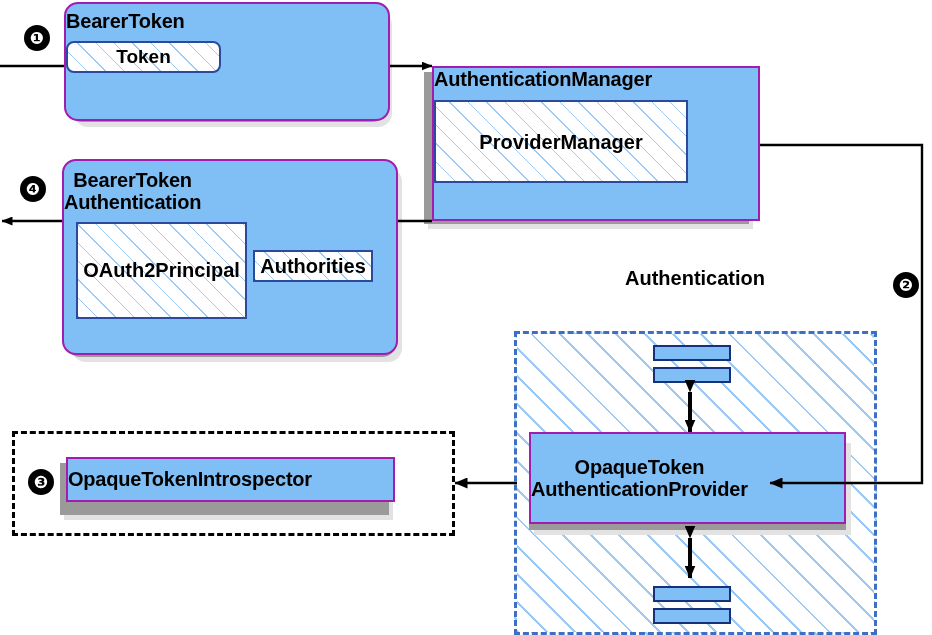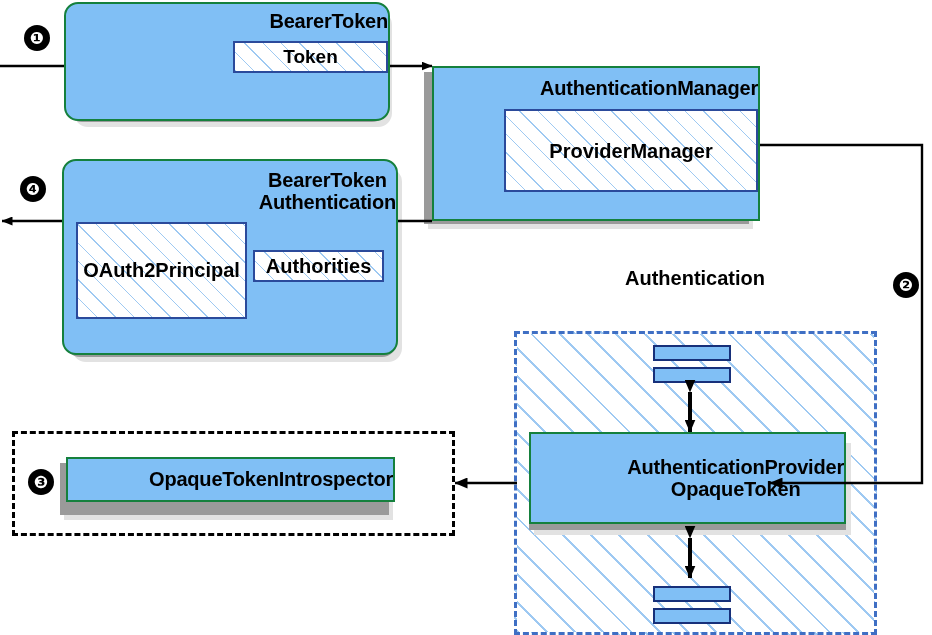--- a/index.html
+++ b/index.html
@@ -1,21 +1,21 @@
 <!DOCTYPE html>
 <html><head>
 <meta charset="utf-8">
 <style>
   html,body{margin:0;padding:0;background:#ffffff;}
   body{font-family:"Liberation Sans",sans-serif;}
   #canvas{position:relative;width:932px;height:635px;overflow:hidden;background:#fff;}
 
   
-  .node{position:absolute;box-sizing:border-box;background:#80BFF5;border:2px solid #15803d;
-        display:flex;flex-direction:column;align-items:flex-end;justify-content:flex-start;
+  .node{position:absolute;box-sizing:border-box;background:#80BFF5;border:2px solid #a21caf;
+        display:flex;flex-direction:column;align-items:flex-start;justify-content:flex-start;
         color:#000;font-weight:bold;text-align:center;z-index:5;}
   .node.rounded{border-radius:14px;}
   .shadow{position:absolute;background:#9a9a9a;z-index:3;}
   .shadow2{position:absolute;background:#e2e2e2;z-index:2;}
   .shadow.rounded,.shadow2.rounded{border-radius:14px;}
 
   .title{line-height:1.12;letter-spacing:-0.2px;}
 
   
   .hatch{position:relative;box-sizing:border-box;border:2px solid #2B4A9B;background-color:#ffffff;
@@ -90,68 +90,68 @@
 
   <div class="bar" style="left:653px;top:586px;width:78px;height:16px;"></div>
   <div class="bar" style="left:653px;top:608px;width:78px;height:16px;"></div>
 
   <div class="shadow2 rounded" style="left:74px;top:11px;width:318px;height:116px;"></div>
   <div class="shadow rounded" style="left:68px;top:6px;width:318px;height:116px;"></div>
   <div class="node rounded" style="left:64px;top:2px;width:326px;height:119px;padding-top:6px;">
     <div class="title" style="font-size:20px;">
       <div>BearerToken</div>
     </div>
-    <div class="hatch" style="width:155px;height:32px;margin-top:9px;font-size:19px;">
+    <div class="hatch" style="width:155px;height:32px;margin-top:9px;font-size:19px;border-radius:8px;">
       <span>Token</span>
     </div>
   </div>
 
   <div class="shadow2" style="left:428px;top:77px;width:325px;height:152px;"></div>
   <div class="shadow" style="left:424px;top:72px;width:325px;height:152px;"></div>
-  <div class="node" style="left:432px;top:66px;width:328px;height:155px;padding-top:9px;">
+  <div class="node" style="left:432px;top:66px;width:328px;height:155px;">
     <div class="title" style="font-size:20px;">
       <div>AuthenticationManager</div>
     </div>
     <div class="hatch" style="width:254px;height:83px;margin-top:10px;font-size:20px;">
       <span>ProviderManager</span>
     </div>
   </div>
 
   <div class="shadow2 rounded" style="left:72px;top:168px;width:330px;height:194px;"></div>
   <div class="shadow rounded" style="left:66px;top:163px;width:330px;height:194px;"></div>
   <div class="node rounded" style="left:62px;top:159px;width:336px;height:196px;padding-top:8px;">
     <div class="title" style="font-size:20px;">
       <div>BearerToken</div>
       <div>Authentication</div>
     </div>
     <div style="position:relative;width:100%;height:100px;margin-top:8px;">
       <div class="hatch" style="position:absolute;left:12px;top:0px;width:171px;height:97px;font-size:20px;flex-direction:row;">
         <div>OAuth2</div>
         <div>Principal</div>
       </div>
-      <div class="hatch" style="position:absolute;left:189px;top:28px;width:131px;height:32px;font-size:20px;">
+      <div class="hatch" style="position:absolute;left:189px;top:28px;width:120px;height:32px;font-size:20px;">
         <span>Authorities</span>
       </div>
     </div>
   </div>
 
   <div class="shadow2" style="left:64px;top:468px;width:329px;height:52px;"></div>
   <div class="shadow" style="left:60px;top:463px;width:329px;height:52px;"></div>
   <div class="node" style="left:66px;top:457px;width:329px;height:45px;justify-content:center;">
     <div class="title" style="font-size:20px;">
       <div>OpaqueTokenIntrospector</div>
     </div>
   </div>
 
   <div class="shadow2" style="left:534px;top:443px;width:317px;height:92px;"></div>
   <div class="shadow" style="left:529px;top:438px;width:317px;height:92px;"></div>
   <div class="node" style="left:529px;top:432px;width:317px;height:92px;justify-content:center;">
     <div class="title" style="font-size:20px;">
+      <div>OpaqueToken</div>
       <div>AuthenticationProvider</div>
-      <div>OpaqueToken</div>
     </div>
   </div>
 
   <div class="badge" style="left:24px;top:25px;">
     <span>❶</span>
   </div>
   <div class="badge" style="left:20px;top:176px;">
     <span>❹</span>
   </div>
   <div class="badge" style="left:893px;top:272px;">

